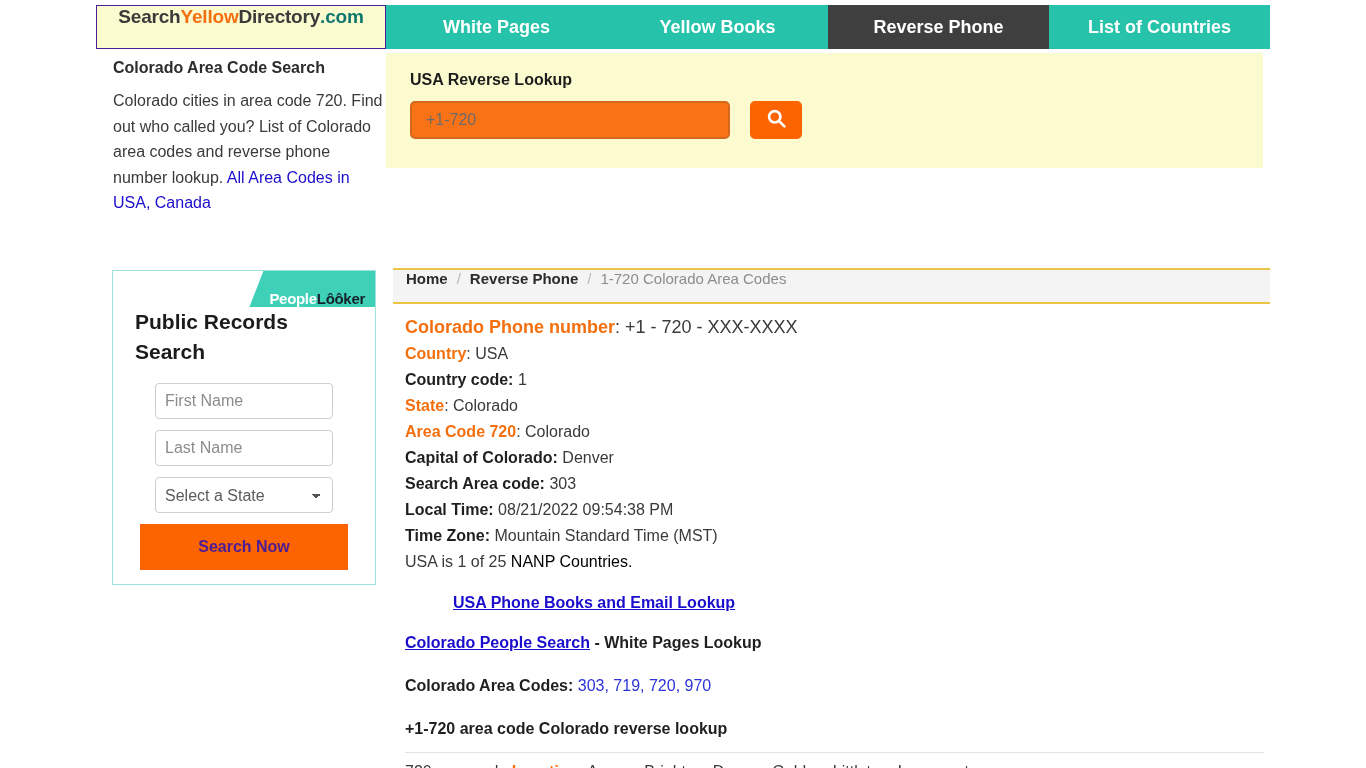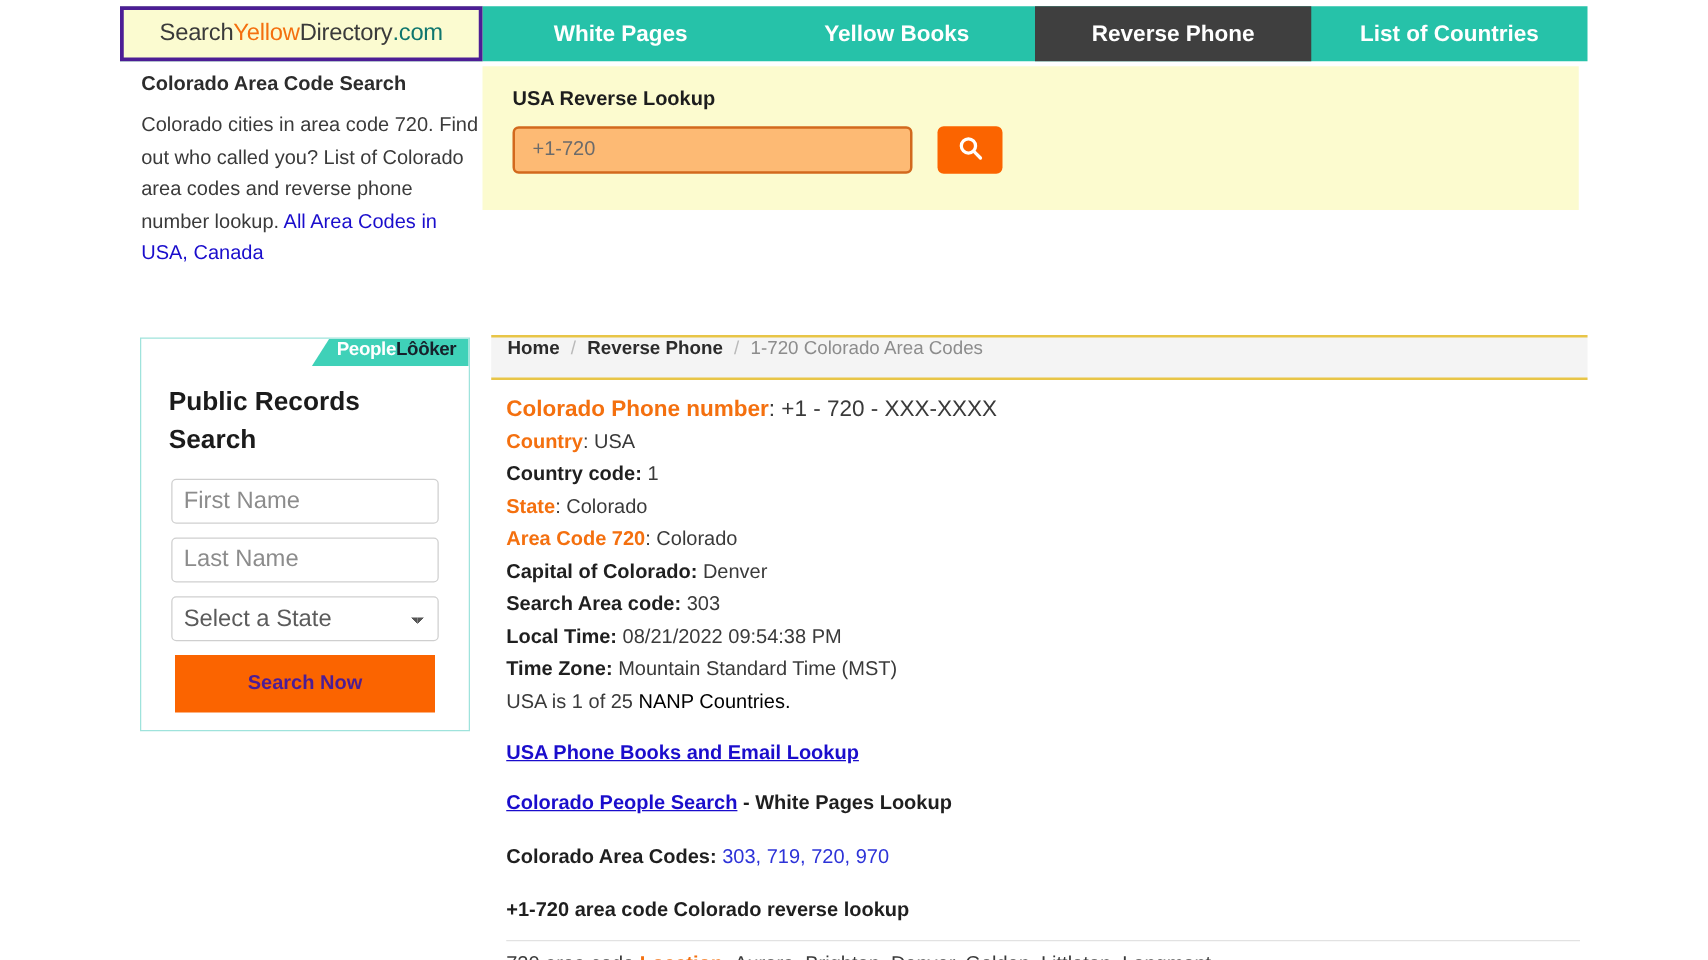--- a/index.html
+++ b/index.html
@@ -24,27 +24,27 @@
     width: 1174px;
     height: 44px;
     background: #26c2a9;
     display: flex;
     align-items: stretch;
     box-sizing: border-box;
   }
   .logo-box {
     width: 290px;
     background: #fbfbd0;
-    border: 3px solid #4c1d95;
-    box-sizing: border-box;
-    display: flex;
-    align-items: center;
+    border: 1px solid #4c1d95;
+    box-sizing: border-box;
+    display: flex;
+    align-items: flex-start;
     justify-content: center;
     font-size: 19px;
-    font-weight: normal;
+    font-weight: bold;
     letter-spacing: -0.2px;
   }
   .logo-search { color: #3a3a3a; }
   .logo-yellow { color: #f4700f; }
   .logo-directory { color: #3a3a3a; }
   .logo-com { color: #0f766e; }
 
   .nav-item {
     flex: 1;
     display: flex;
@@ -96,49 +96,49 @@
     box-sizing: border-box;
     padding-bottom: 14px;
   }
   .pl-banner-row {
     display: flex;
     justify-content: flex-end;
     height: 22px;
   }
   .pl-banner {
     background: #3fd1b8;
-    height: 22px;
+    height: 36px;
     padding: 0 10px 0 20px;
     display: flex;
-    align-items: flex-start;
+    align-items: flex-end;
     font-size: 15px;
     font-weight: bold;
     clip-path: polygon(14px 0, 100% 0, 100% 100%, 0 100%);
     letter-spacing: -0.3px;
   }
   .pl-people { color: #ffffff; }
   .pl-looker { color: #17212b; }
   .pl-heading {
     font-size: 21px;
     font-weight: bold;
     color: #1b1b1b;
     line-height: 30px;
     margin: 14px 22px 16px 22px;
   }
   .pl-field {
     display: block;
-    width: 214px;
+    width: 178px;
     height: 36px;
     margin: 0 auto 11px auto;
     box-sizing: border-box;
     border: 1px solid #cfcfcf;
     border-radius: 4px;
     padding: 0 9px;
     font-family: "Liberation Sans", sans-serif;
-    font-size: 19px;
+    font-size: 16px;
     color: #5b5b5b;
     background: #ffffff;
     outline: none;
   }
   .pl-field::placeholder { color: #8c8c8c; }
   select.pl-field {
     -webkit-appearance: none;
     appearance: none;
     background-image:
       linear-gradient(45deg, transparent 50%, #555 50%),
@@ -184,21 +184,21 @@
   .search-input {
     width: 320px;
     height: 38px;
     box-sizing: border-box;
     border: 2px solid #d2691e;
     border-radius: 5px;
     padding: 0 14px;
     font-family: "Liberation Sans", sans-serif;
     font-size: 16px;
     color: #4a4a4a;
-    background: #fdba74;
+    background: #f97316;
     outline: none;
   }
   .search-input::placeholder { color: #6b6b6b; }
   .search-btn {
     margin-left: 20px;
     width: 52px;
     height: 38px;
     border: none;
     border-radius: 5px;
     background: #fb6400;
@@ -254,20 +254,21 @@
     cursor: pointer;
   }
   .link-block {
     display: block;
     margin-top: 19px;
     color: #1a0dcc;
     font-weight: bold;
     text-decoration: underline;
     cursor: pointer;
     font-size: 16px;
+    margin-left: 48px;
   }
   .link-inline {
     color: #1a0dcc;
     font-weight: bold;
     text-decoration: underline;
     cursor: pointer;
   }
   .after-link { color: #1f1f1f; font-weight: bold; }
   .row-spaced { margin-top: 19px; line-height: 24px; }
   .ac-link {

